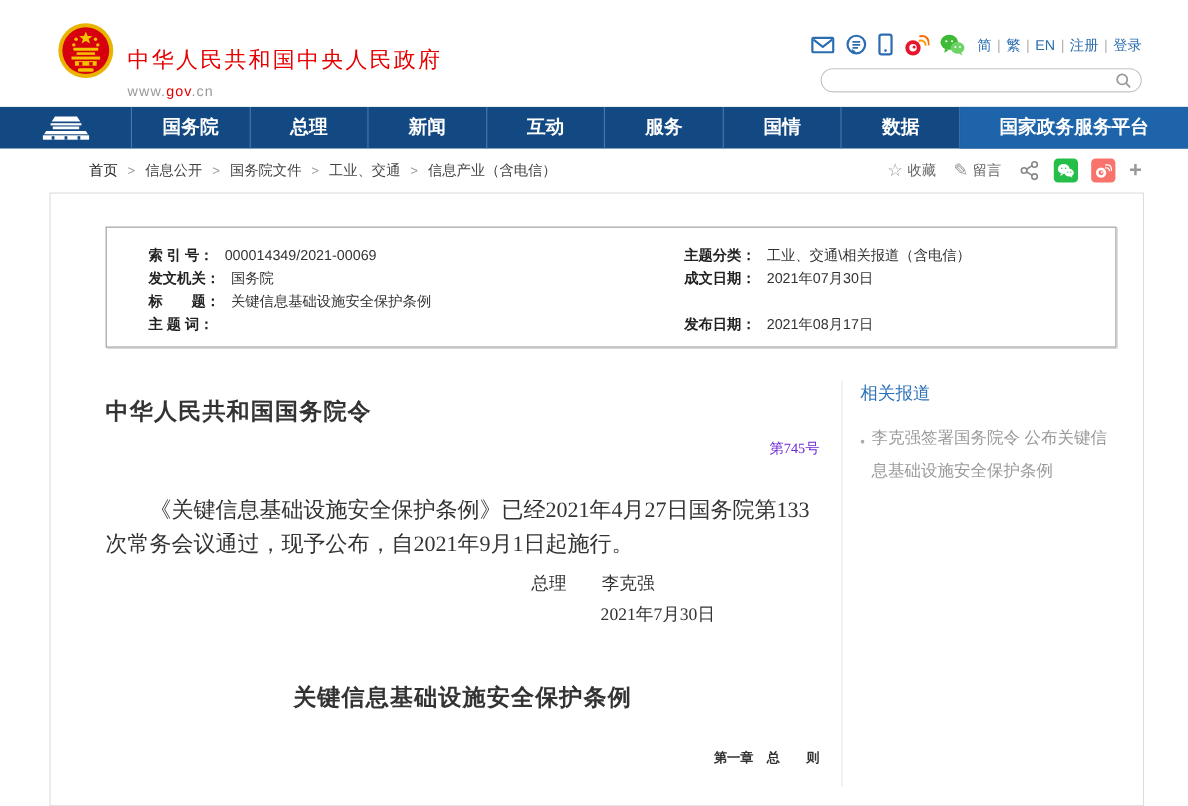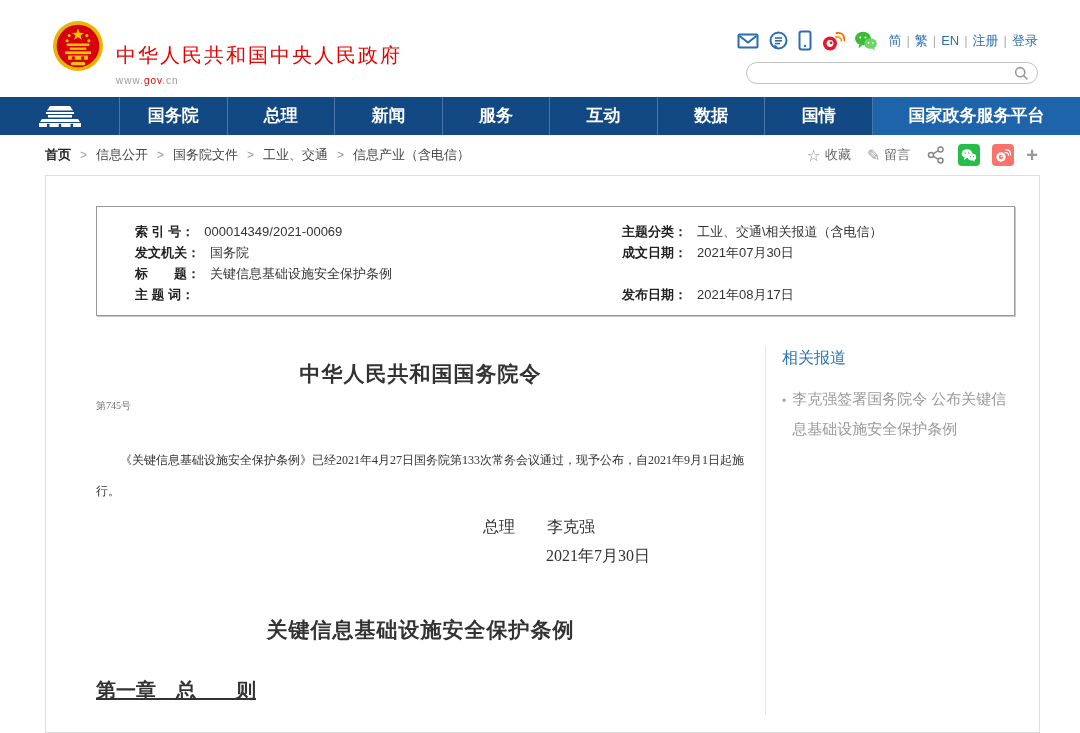--- a/index.html
+++ b/index.html
@@ -4,21 +4,21 @@
 <style>
   * { margin:0; padding:0; box-sizing:border-box; }
   html,body { width:1080px; height:733px; overflow:hidden; background:#fff;
               font-family:"Liberation Sans","DejaVu Sans",sans-serif; }
 
   
   .site-header { position:relative; height:97px; background:#fff; }
   .brand { position:absolute; left:52px; top:20px; display:flex; align-items:flex-start; }
   .emblem { width:52px; height:52px; margin-right:12px; }
   .site-title { color:#e60000; font-size:20px; font-weight:normal; letter-spacing:2px; line-height:34px; margin-top:18px; }
-  .site-url { font-size:10px; color:#9a9a9a; letter-spacing:1px; margin-top:3px; }
+  .site-url { font-size:13px; color:#9a9a9a; letter-spacing:1px; margin-top:3px; }
   .site-url .gov { color:#e60000; }
   .header-right { position:absolute; right:42px; top:30px; width:292px; }
   .icon-row { display:flex; align-items:center; justify-content:flex-end; }
   .hicon { display:inline-flex; margin-left:9px; }
   .lang-links { margin-left:10px; font-size:13px; color:#2b6db0; white-space:nowrap; }
   .lang-links .lnk { color:#2b6db0; cursor:pointer; }
   .lang-links .sep { color:#b0b0b0; margin:0 5px; }
   .search-pill { margin-top:11px; height:22px; width:292px; border:1px solid #c3c3c3;
                  border-radius:12px; position:relative; background:#fff; }
   .search-pill input { position:absolute; left:12px; top:1px; width:248px; height:18px;
@@ -30,21 +30,21 @@
   .nav-home { width:120px; display:flex; align-items:center; justify-content:center;
               border-right:1px solid #4a77ab; cursor:pointer; }
   .nav-item { flex:1; line-height:38px; text-align:center; color:#fff; font-size:17px;
               font-weight:bold; border-right:1px solid #4a77ab; cursor:pointer; }
   .nav-item--hl { flex:0 0 207px; background:#1e64aa; border-right:none; }
 
   
   .crumb-row { height:40px; display:flex; align-items:center; justify-content:space-between;
                padding:0 42px 0 45px; }
   .breadcrumb { font-size:13px; color:#444; }
-  .breadcrumb .home { font-weight:bold; color:#222; }
+  .breadcrumb .home { font-weight:normal; color:#222;margin-left:36px; }
   .breadcrumb .csep { color:#999; margin:0 9px; font-size:12px; }
   .crumb-actions { display:flex; align-items:center; }
   .act { display:flex; align-items:center; color:#666; font-size:13px; margin-left:16px; cursor:pointer; }
   .act .glyph { color:#999; font-size:16px; margin-right:4px; }
   .sq { width:22px; height:22px; border-radius:4px; display:flex; align-items:center;
         justify-content:center; margin-left:12px; cursor:pointer; }
   .sq.wechat { background:#24be49; }
   .sq.weibo { background:#f8736b; }
   .plus { color:#999; font-size:20px; font-weight:bold; margin-left:12px; cursor:pointer; }
 
@@ -59,28 +59,28 @@
   .meta-col-right { flex:1; }
   .meta-row { line-height:21px; white-space:nowrap; }
   .meta-row .lbl { font-weight:bold; color:#222; margin-right:10px; }
   .meta-row .val { color:#333; }
   .meta-spacer { height:21px; }
 
   
   .content-area { display:flex; margin-top:30px; height:369px; }
   .doc-main { width:649px; padding-top:14px;
               font-family:"Liberation Serif","DejaVu Serif",serif; color:#333; }
-  .decree-title { text-align:center; font-size:21px; font-weight:bold; letter-spacing:1px; }
-  .decree-no { text-align:left; font-size:10px; margin-top:11px; color:#737373; }
-  .doc-para { font-size:12px; line-height:31px; text-indent:2em; margin-top:32px; }
+  .decree-title { text-align:left; font-size:21px; font-weight:bold; letter-spacing:1px; }
+  .decree-no { text-align:right; font-size:13px; margin-top:11px; color:#6d28d9; }
+  .doc-para { font-size:20px; line-height:31px; text-indent:2em; margin-top:32px; }
   .sign-line { text-align:right; font-size:16px; line-height:29px; }
   .sign-line.premier { padding-right:150px; margin-top:5px; }
   .sign-line.date { padding-right:95px; }
   .regulation-title { text-align:center; font-size:21px; font-weight:bold; margin-top:46px; letter-spacing:1px; }
-  .chapter { text-align:left; font-size:20px; font-weight:bold; margin-top:33px;text-decoration:underline; }
+  .chapter { text-align:right; font-size:12px; font-weight:bold; margin-top:33px; }
 
   .doc-sidebar { flex:1; border-left:1px solid #e6e6e6; margin-left:20px; padding:2px 0 0 16px; }
   .sidebar-title { color:#2e72b8; font-size:16px; font-weight:normal; }
   .sidebar-item { display:flex; margin-top:15px; font-size:15px; color:#9a9a9a; line-height:30px; cursor:pointer; }
   .sidebar-item .bullet { color:#aaa; font-size:12px; margin:2px 6px 0 0; }
 
   svg { display:block; }
 </style>
 </head>
 <body>
@@ -176,24 +176,24 @@
         <path d="M8,15 h36 l2,3 h-40 z" fill="#fff"></path>
         <rect x="5" y="19" width="42" height="4" fill="#fff"></rect>
         <rect x="13" y="19.8" width="2.5" height="3.2" fill="#134982"></rect>
         <rect x="24.7" y="19.8" width="2.5" height="3.2" fill="#134982"></rect>
         <rect x="36.5" y="19.8" width="2.5" height="3.2" fill="#134982"></rect>
       </svg>
   </div>
   <div class="nav-item">国务院</div>
   <div class="nav-item">总理</div>
   <div class="nav-item">新闻</div>
+  <div class="nav-item">互动</div>
   <div class="nav-item">服务</div>
-  <div class="nav-item">互动</div>
+  <div class="nav-item">国情</div>
   <div class="nav-item">数据</div>
-  <div class="nav-item">国情</div>
   <div class="nav-item nav-item--hl">国家政务服务平台</div>
 </div>
 
 <div class="crumb-row">
   <div class="breadcrumb"><span class="home">首页</span><span class="csep">&gt;</span><span>信息公开</span><span class="csep">&gt;</span><span>国务院文件</span><span class="csep">&gt;</span><span>工业、交通</span><span class="csep">&gt;</span><span>信息产业（含电信）</span></div>
 
   <div class="crumb-actions">
     <span class="act">
         <span class="glyph">☆</span>
         <span>收藏</span>

